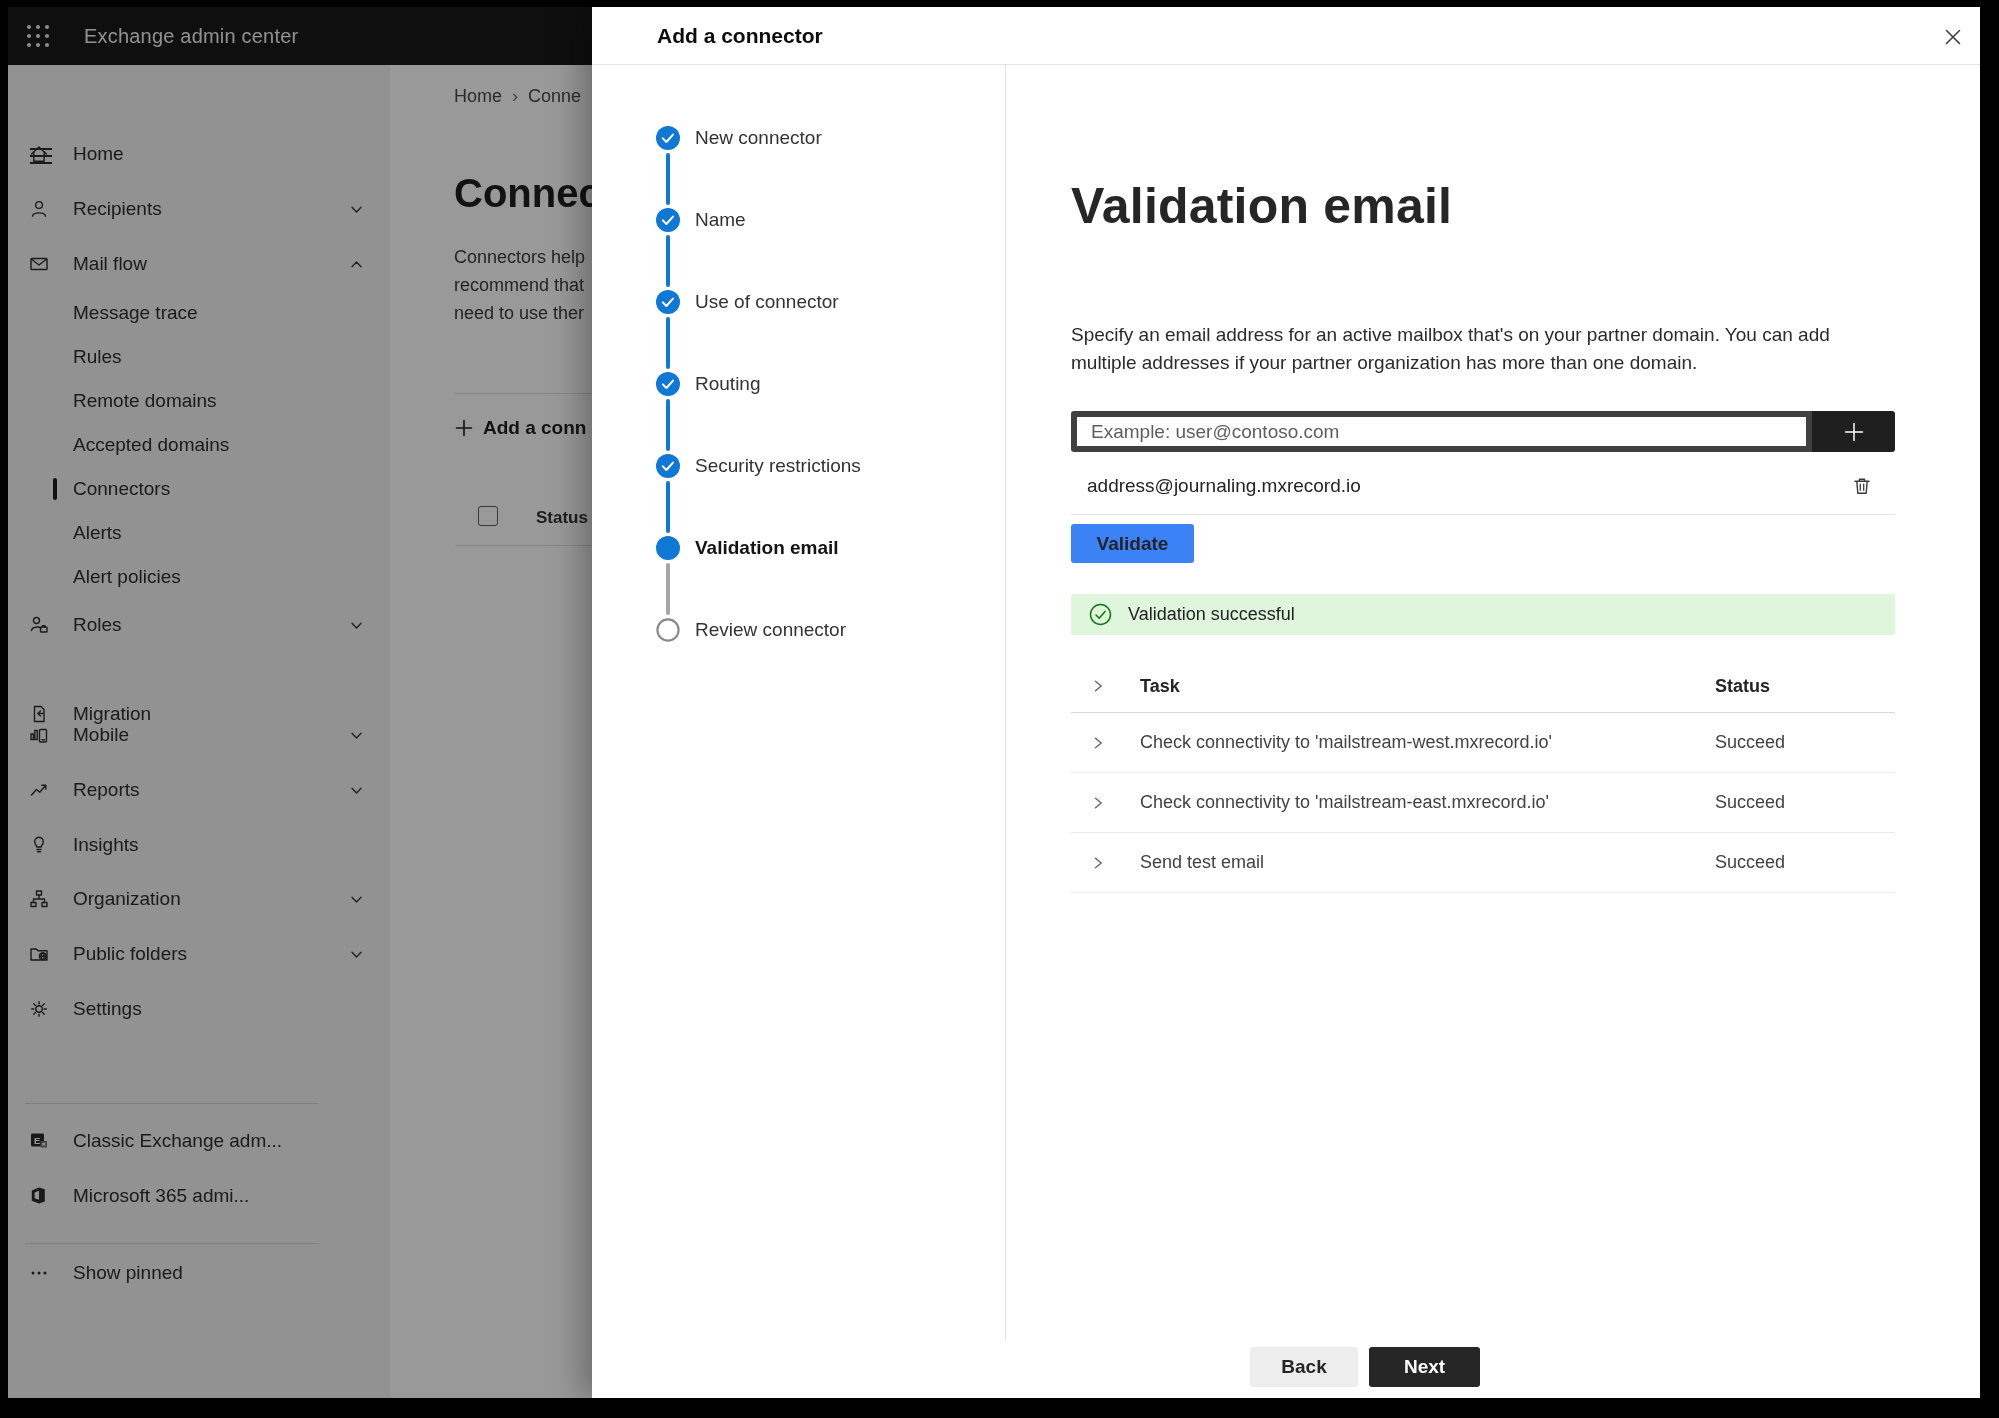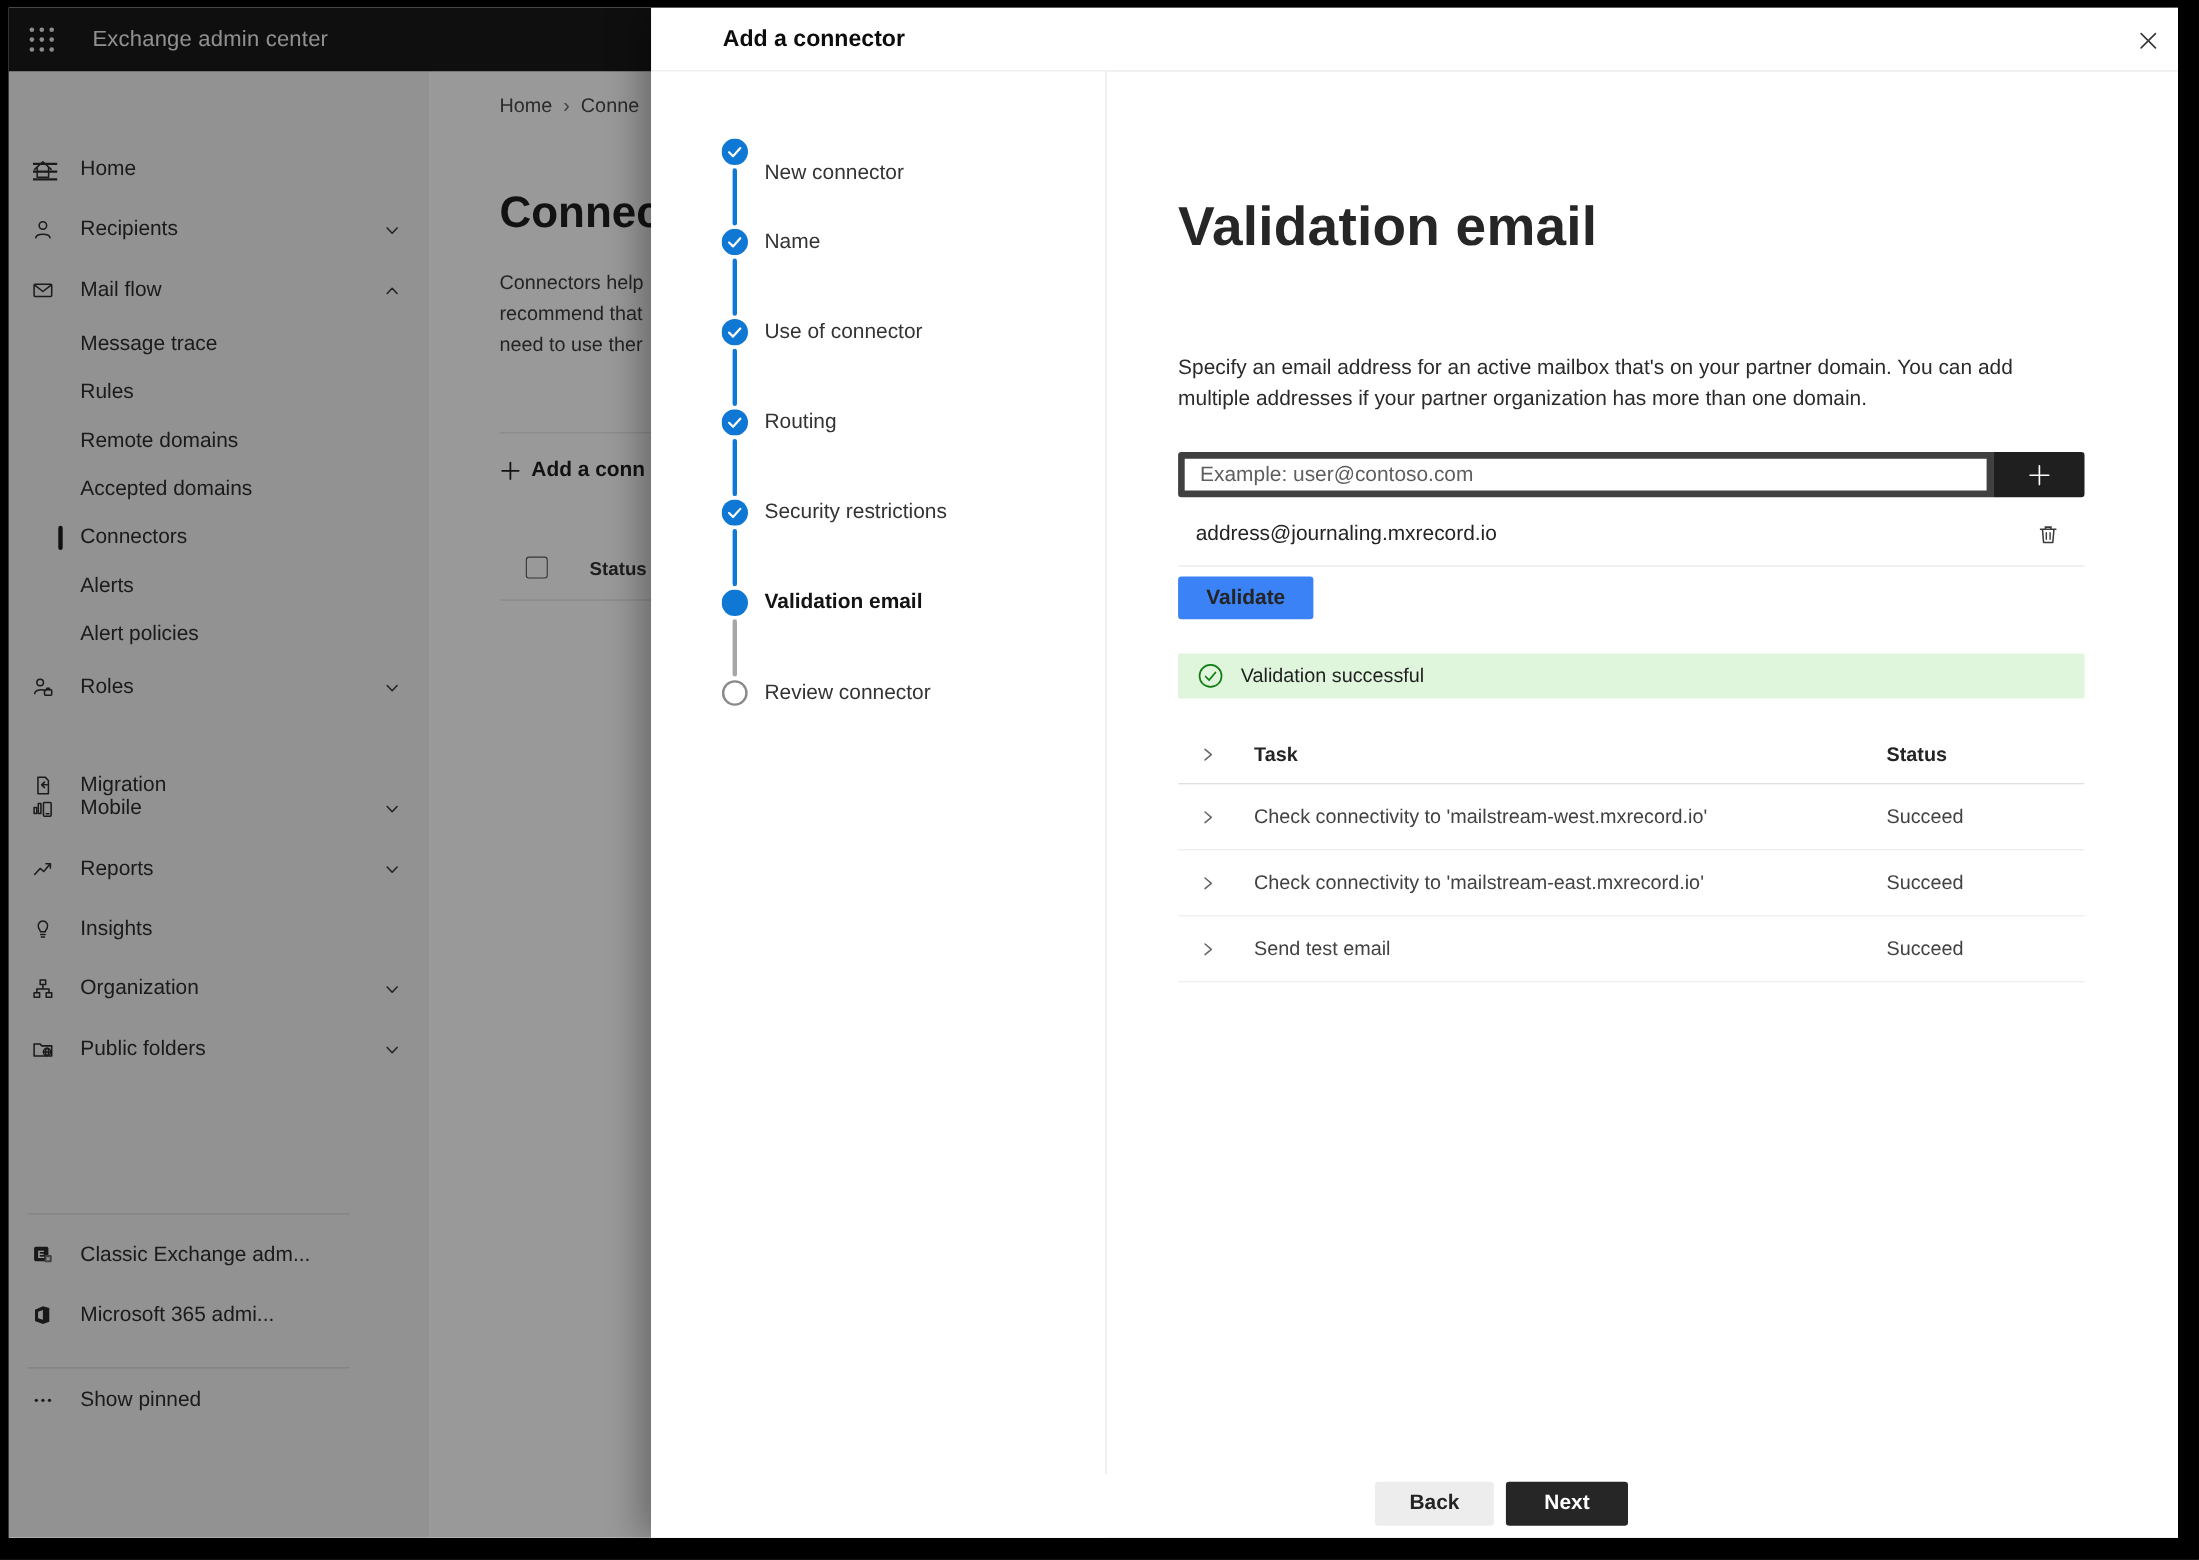--- a/index.html
+++ b/index.html
@@ -213,20 +213,36 @@
               <path d="M3 6 H8.3 L10 7.8 H19 V17 H3 Z" stroke="#2d2d2d" stroke-width="1.4" fill="none" stroke-linecap="round" stroke-linejoin="round"></path>
               <circle cx="14.8" cy="13.3" r="3.3" stroke="#2d2d2d" stroke-width="1.4" fill="none" stroke-linecap="round" stroke-linejoin="round"></circle>
               <ellipse cx="14.8" cy="13.3" rx="1.4" ry="3.3" stroke="#2d2d2d" stroke-width="1.4" fill="none" stroke-linecap="round" stroke-linejoin="round"></ellipse>
               <path d="M11.6 13.3 H18" stroke="#2d2d2d" stroke-width="1.4" fill="none" stroke-linecap="round" stroke-linejoin="round"></path>
             </svg></span>
           <span class="side-label">Public folders</span>
           <span class="side-chev"><svg width="15" height="15" viewBox="0 0 15 15" fill="none" xmlns="http://www.w3.org/2000/svg">
               <path d="M3 5.2 L7.5 10 L12 5.2" stroke="#3a3a3a" stroke-width="1.4" fill="none" stroke-linecap="round" stroke-linejoin="round"></path>
             </svg></span>
         </div>
+        <div class="side-row" style="top: 923px;">
+          <span class="side-icon"><svg width="22" height="22" viewBox="0 0 22 22" fill="none" xmlns="http://www.w3.org/2000/svg">
+              <circle cx="11" cy="11" r="3.2" stroke="#2d2d2d" stroke-width="1.4" fill="none" stroke-linecap="round" stroke-linejoin="round"></circle>
+              <g stroke="#2d2d2d" stroke-width="1.4" fill="none" stroke-linecap="round" stroke-linejoin="round">
+                <path d="M16.1 11.0 L18.3 11.0"></path>
+                <path d="M14.6 14.6 L16.2 16.2"></path>
+                <path d="M11.0 16.1 L11.0 18.3"></path>
+                <path d="M7.4 14.6 L5.8 16.2"></path>
+                <path d="M5.9 11.0 L3.7 11.0"></path>
+                <path d="M7.4 7.4 L5.8 5.8"></path>
+                <path d="M11.0 5.9 L11.0 3.7"></path>
+                <path d="M14.6 7.4 L16.2 5.8"></path>
+              </g>
+            </svg></span>
+          <span class="side-label">Settings</span>
+        </div>
         <div class="side-divider" style="top: 1038px;"></div>
         <div class="side-row" style="top: 1055px;">
           <span class="side-icon"><svg width="22" height="22" viewBox="0 0 22 22" fill="none" xmlns="http://www.w3.org/2000/svg">
               <rect x="3" y="3.5" width="13" height="13" rx="1.4" fill="#2b2b2b"></rect>
               <text x="6" y="13.6" font-size="9.5" font-weight="bold" fill="#fff" font-family="Liberation Sans,sans-serif">E</text>
               <rect x="12.5" y="11" width="6.5" height="6.5" rx="1" fill="#6e6e6e"></rect>
               <path d="M14.3 12.8 L17.2 15.7 M17.2 12.8 L14.3 15.7" stroke="#fff" stroke-width="1.1"></path>
             </svg></span>
           <span class="side-label">Classic Exchange adm...</span>
         </div>
@@ -282,21 +298,21 @@
             <path d="M4.5 4.5 L17.5 17.5 M17.5 4.5 L4.5 17.5" stroke="#3a3a3a" stroke-width="1.5" stroke-linecap="round"></path>
           </svg>
         </div>
 
       <div class="wizard-col" id="wizard-col">
           <div class="step-line" style="top: 88px; height: 52px; background: rgb(15, 120, 212);"></div>
           <div class="step-circle" style="top: 61px;"><svg width="24" height="24" viewBox="0 0 24 24" fill="none" xmlns="http://www.w3.org/2000/svg">
               <circle cx="12" cy="12" r="12" fill="#0f78d4"></circle>
               <path d="M6.8 12.4 L10.4 16 L17 8.6" stroke="#fff" stroke-width="2" fill="none" stroke-linecap="round" stroke-linejoin="round"></path>
             </svg></div>
-          <div class="step-label" style="top: 61px; margin-top: 20px;">New connector</div>
+          <div class="step-label" style="top: 61px;">New connector</div>
           <div class="step-line" style="top: 170px; height: 52px; background: rgb(15, 120, 212);"></div>
           <div class="step-circle" style="top: 143px;"><svg width="24" height="24" viewBox="0 0 24 24" fill="none" xmlns="http://www.w3.org/2000/svg">
               <circle cx="12" cy="12" r="12" fill="#0f78d4"></circle>
               <path d="M6.8 12.4 L10.4 16 L17 8.6" stroke="#fff" stroke-width="2" fill="none" stroke-linecap="round" stroke-linejoin="round"></path>
             </svg></div>
           <div class="step-label" style="top: 143px;">Name</div>
           <div class="step-line" style="top: 252px; height: 52px; background: rgb(15, 120, 212);"></div>
           <div class="step-circle" style="top: 225px;"><svg width="24" height="24" viewBox="0 0 24 24" fill="none" xmlns="http://www.w3.org/2000/svg">
               <circle cx="12" cy="12" r="12" fill="#0f78d4"></circle>
               <path d="M6.8 12.4 L10.4 16 L17 8.6" stroke="#fff" stroke-width="2" fill="none" stroke-linecap="round" stroke-linejoin="round"></path>

